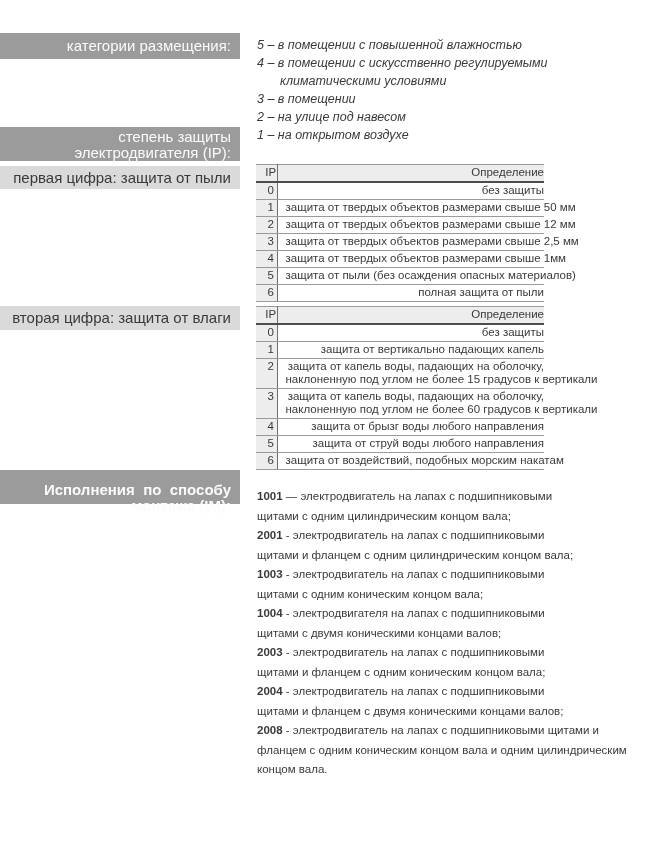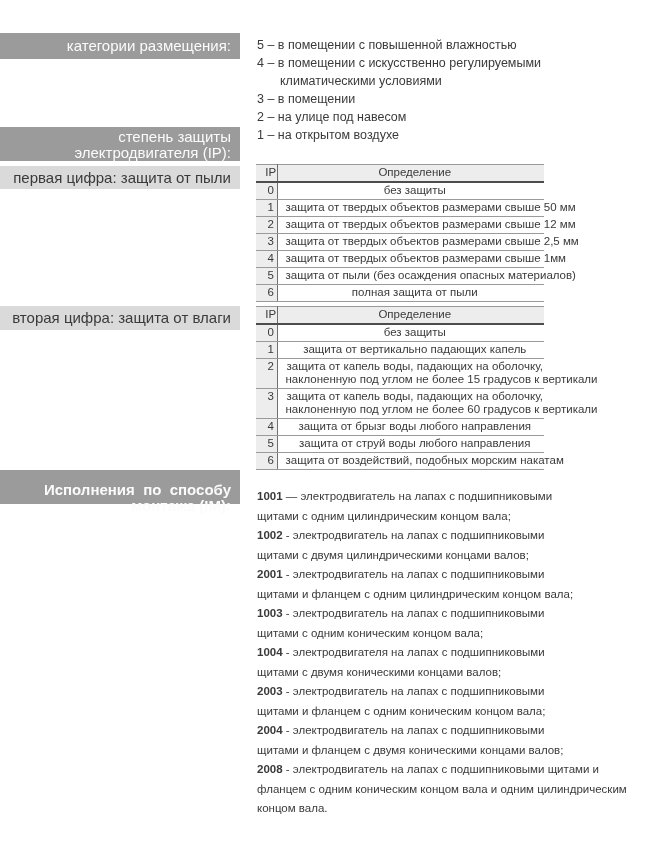--- a/index.html
+++ b/index.html
@@ -33,20 +33,21 @@
   .bar2{top:127px;height:34px;line-height:16px;padding-top:2px;}
   .bar3{top:166px;height:23px;line-height:23px;}
   .bar4{top:306px;height:24px;line-height:24px;}
   .bar5{top:470px;height:34px;line-height:16px;padding-top:12px;font-weight:bold;}
 
   
   .list1{position:absolute;left:257px;top:36px;width:382px;font-size:12.5px;}
   .pl-item{
     line-height:18px;padding-left:23px;text-indent:-23px;
     white-space:pre-line;
+    font-style:italic;
   }
 
   
   .ip-table{
     position:absolute;left:256px;width:288px;
     border-collapse:collapse;table-layout:fixed;
     border-top:1px solid var(--table_row_line);
     border-bottom:1px solid var(--table_row_line);
     font-size:11.5px;color:var(--text);
   }
@@ -60,21 +61,21 @@
   .ip-table thead th{
     background:var(--table_header_bg);
     border-bottom:2px solid var(--table_header_line);
   }
   .col-ip{width:21px;}
   .t-ip{
     background:var(--table_header_bg);
     border-right:1px solid var(--table_divider);
     text-align:center;
   }
-  .t-def{text-align:center;padding-left:8px !important;white-space:pre;margin-top:32px;}
+  .t-def{text-align:right;padding-left:8px !important;white-space:pre;margin-top:32px;}
 
   
   .im-list{position:absolute;left:257px;top:487px;width:388px;font-size:11.5px;}
   .im-item{line-height:19.5px;white-space:pre-line;margin:0;}
   .im-code{font-weight:bold;}
 </style>
 </head>
 <body>
 
 <div class="page">
@@ -201,22 +202,20 @@
 </tbody>
   </table>
 
   <div class="bar dark bar5">Исполнения  по  способу
 монтажа (IM):</div>
 
   <div class="im-list">
   <div class="im-item"><b class="im-code">1001</b><span class="im-text"> — электродвигатель на лапах с подшипниковыми
 щитами с одним цилиндрическим концом вала;</span></div>
 
-  <div class="im-item"><b class="im-code">1002</b><span class="im-text"> - электродвигатель на лапах с подшипниковыми
-щитами с двумя цилиндрическими концами валов;</span></div>
 
   <div class="im-item"><b class="im-code">2001</b><span class="im-text"> - электродвигатель на лапах с подшипниковыми
 щитами и фланцем с одним цилиндрическим концом вала;</span></div>
 
 
   <div class="im-item"><b class="im-code">1003</b><span class="im-text"> - электродвигатель на лапах с подшипниковыми
 щитами с одним коническим концом вала;</span></div>
 
   <div class="im-item"><b class="im-code">1004</b><span class="im-text"> - электродвигателя на лапах с подшипниковыми
 щитами с двумя коническими концами валов;</span></div>

